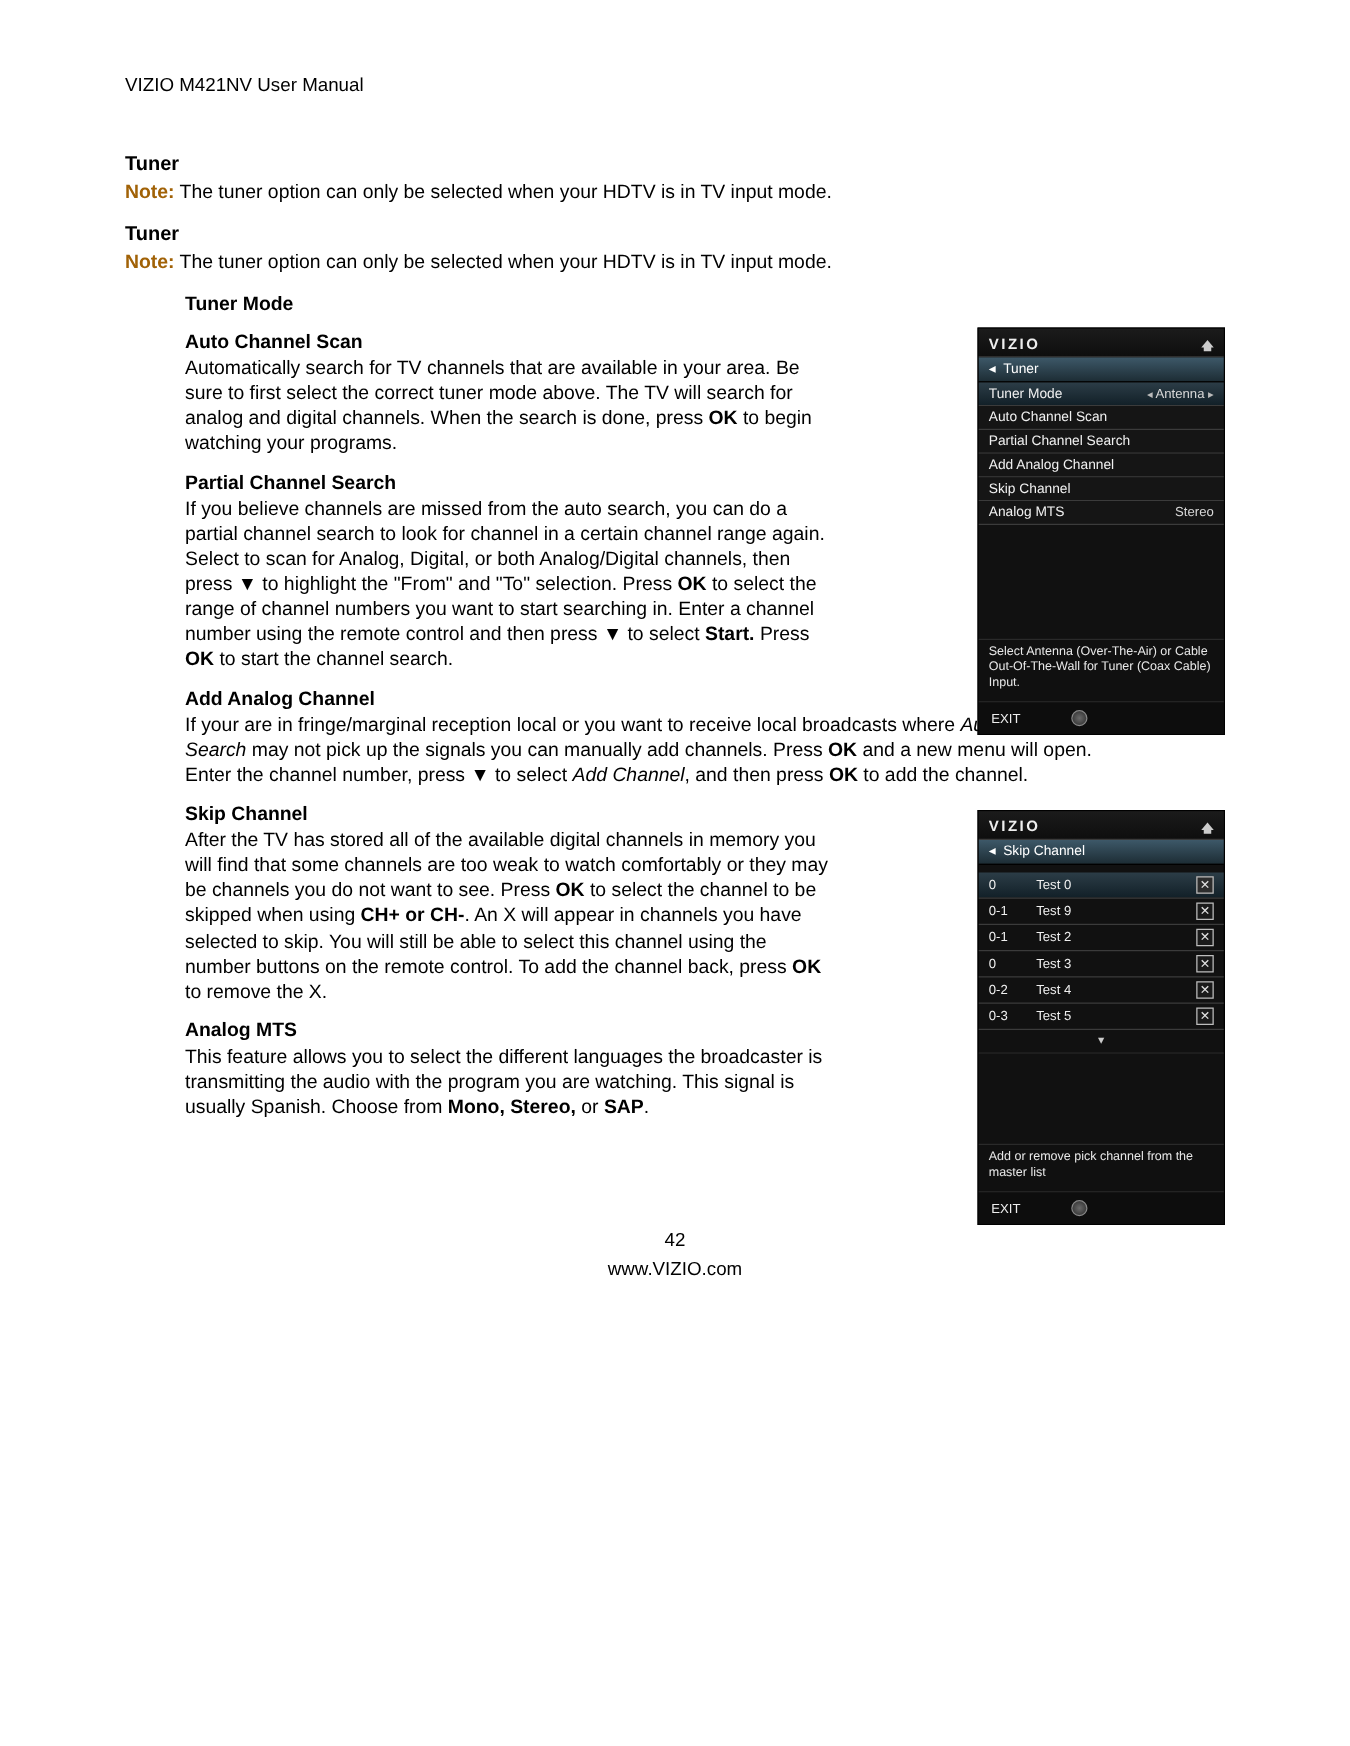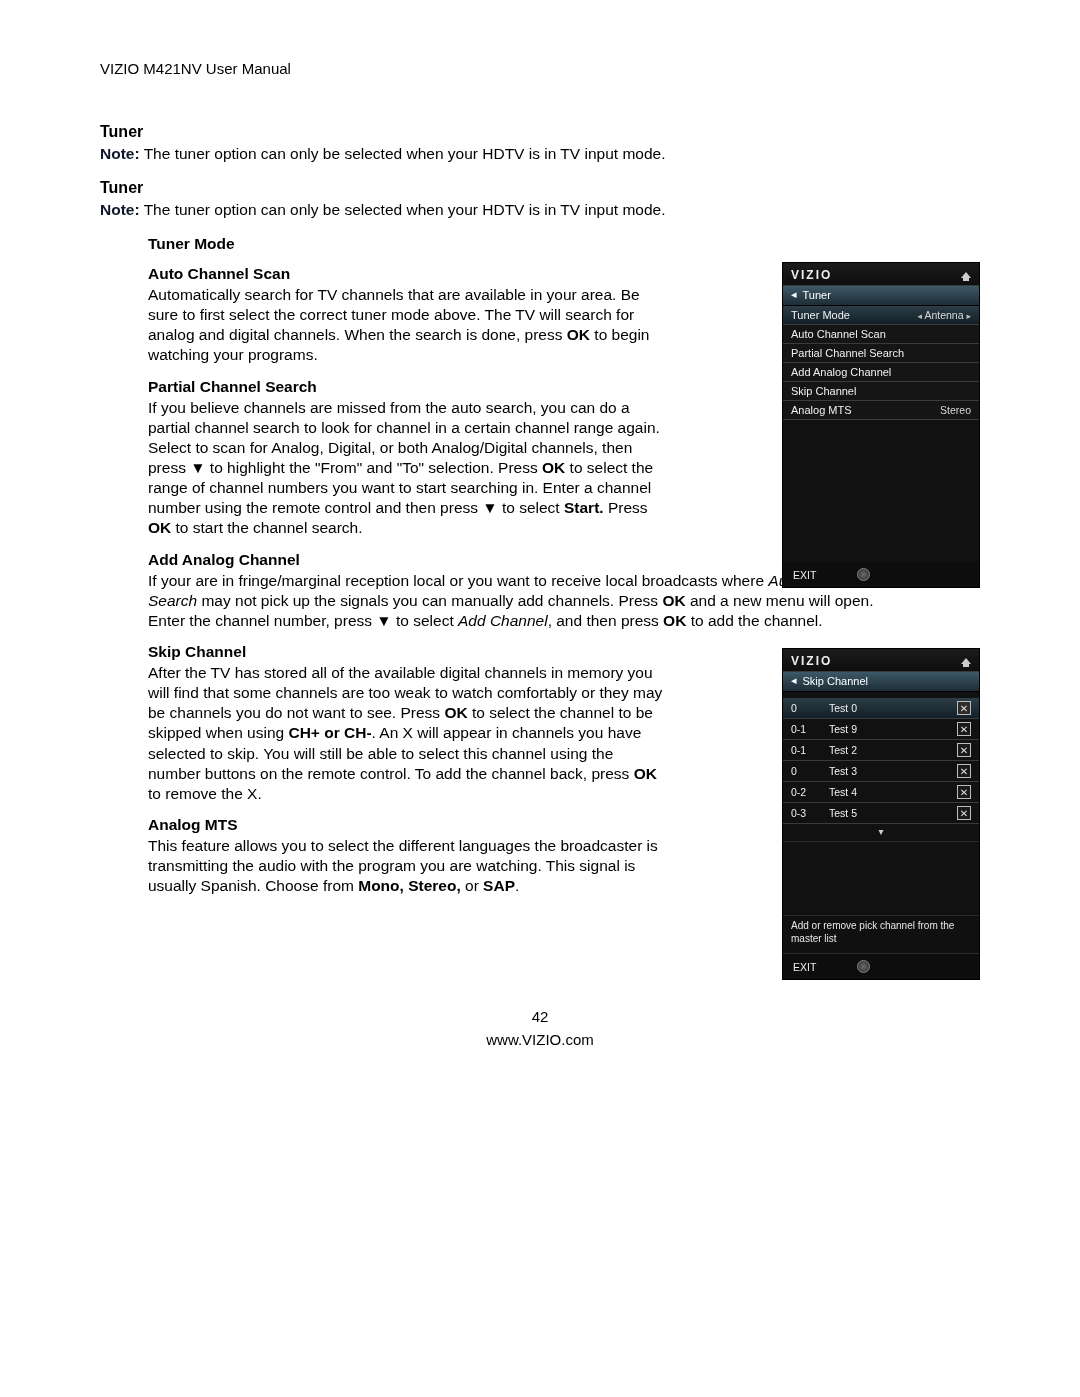--- a/index.html
+++ b/index.html
@@ -21,21 +21,21 @@
     margin-bottom: 46px;
   }
   .section-title {
     font-weight: bold;
     font-size: 16px;
     margin-top: 14px;
     margin-bottom: 4px;
   }
   .note-label {
     font-weight: bold;
-    color: #0f172a;
+    color: #a16207;
   }
   .note-line {
     font-size: 15.5px;
     margin-bottom: 16px;
   }
   .indent-block {
     margin-left: 48px;
   }
   .sub-title {
     font-weight: bold;
@@ -46,21 +46,21 @@
   .body-text {
     font-size: 15.5px;
     line-height: 1.3;
     margin-bottom: 2px;
   }
   .narrow {
     max-width: 520px;
   }
   .footer {
     text-align: center;
-    margin-top: 112px;
+    margin-top: 88px;
     font-size: 15px;
   }
   .footer-num { margin-bottom: 6px; }
   .footer-url { font-weight: normal; }
 
   
   .osd {
     position: absolute;
     width: 196px;
     background: #111;
@@ -254,20 +254,21 @@
           </div>
           <div class="osd-item">
             <span>Skip Channel</span>
           </div>
           <div class="osd-item">
             <span>Analog MTS</span>
             <span class="osd-value">Stereo</span>
           </div>
         </div>
       <div class="grow"></div>
+      <div class="osd-help">Select Antenna (Over-The-Air) or Cable Out-Of-The-Wall for Tuner (Coax Cable) Input.</div>
       <div class="osd-footer">
         <span>EXIT</span>
         <span class="vcheck"></span>
       </div>
     </div>
   </div>
 
   <div class="osd osd2">
     <div class="flex-col">
       <div class="osd-header">

